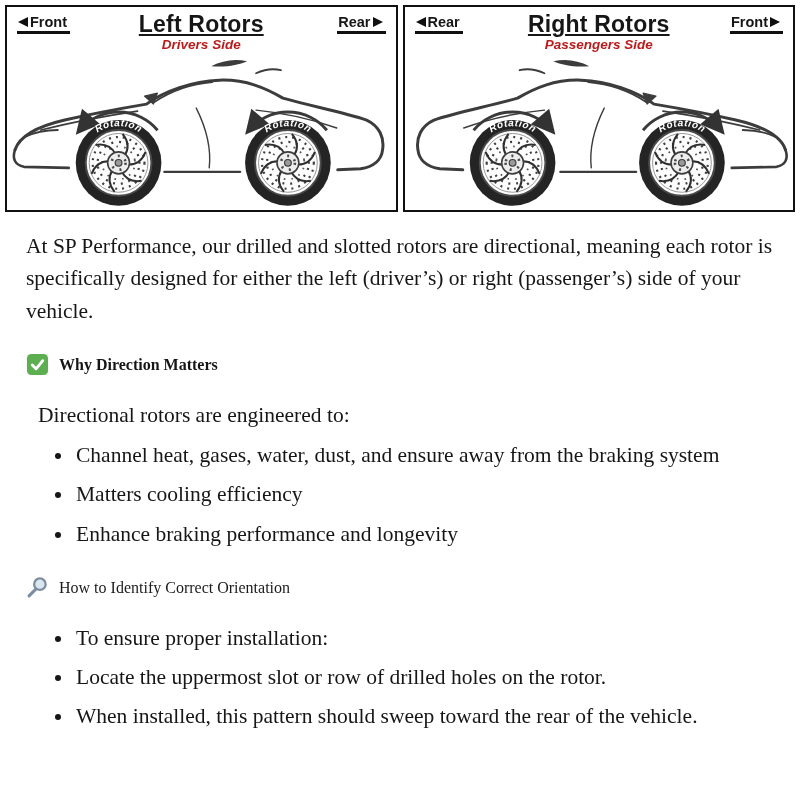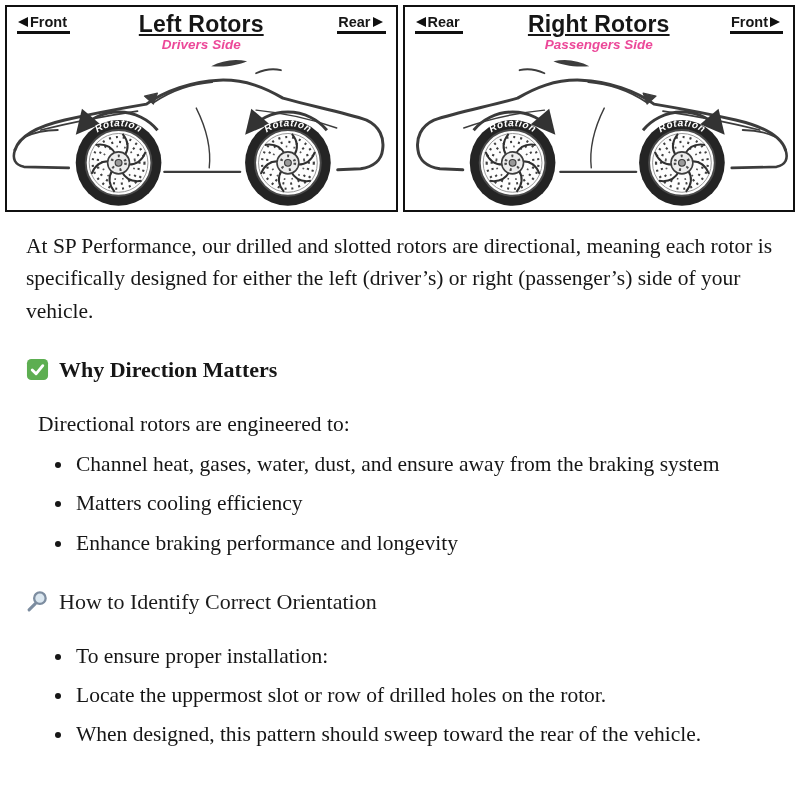--- a/index.html
+++ b/index.html
@@ -39,32 +39,32 @@
     font-weight: 700;
     font-size: 14.5px;
     text-align: center;
   }
   .corner.left  { left: 10px; }
   .corner.right { right: 10px; }
   .tri { width: 0; height: 0; display: inline-block; }
   .tri-l { border-top: 5px solid transparent; border-bottom: 5px solid transparent; border-right: 10px solid #101010; }
   .tri-r { border-top: 5px solid transparent; border-bottom: 5px solid transparent; border-left: 10px solid #101010; }
   .panel-title { text-align: center; font-size: 23px; font-weight: 800; padding-top: 4px; letter-spacing: .2px; text-decoration: underline; }
-  .panel-sub   { text-align: center; font-size: 13.5px; font-weight: 700; font-style: italic; margin-top: -1px; color: #ec4899; }
+  .panel-sub   { text-align: center; font-size: 13.5px; font-weight: 700; font-style: italic; margin-top: -1px; color: #b91c1c; }
   svg.car { display: block; width: 100%; height: 158px; }
   .rot { font: italic 700 10px "Liberation Sans", sans-serif; fill: #ffffff; letter-spacing: .6px; }
 
   
   .content { padding: 18px 26px 14px 26px; font-size: 21.5px; line-height: 1.5; }
   .intro { margin: 0 0 26px 0; }
   h2.sec {
     display: flex;
     align-items: center;
     gap: 10px;
-    font-size: 22px;
+    font-size: 16px;
     margin: 26px 0 22px 0;
     font-weight: 700;
   }
   h2.sec.light { font-weight: 400; color: #1b1b1b; }
   .lead { margin: 0 0 8px 12px; }
   ul.blist { margin: 8px 0 26px 0; padding-left: 48px; }
   ul.blist li { margin: 7px 0; padding-left: 2px; }
   .icon-wrap { display: inline-flex; flex: 0 0 auto; }
 </style>
 </head>
@@ -200,17 +200,17 @@
           <circle cx="14.5" cy="8.5" r="6" fill="#dbe7f0" stroke="#7d8da0" stroke-width="2.4"></circle>
           <line x1="10" y1="14" x2="3.2" y2="20.8" stroke="#7d8da0" stroke-width="3.2" stroke-linecap="round"></line>
         </svg>
       </span>
       <span>How to Identify Correct Orientation</span>
     </h2>
 
     <ul class="blist">
       <li>To ensure proper installation:</li>
       <li>Locate the uppermost slot or row of drilled holes on the rotor.</li>
-      <li>When designed, this pattern should sweep toward the rear of the vehicle.</li>
+      <li>When installed, this pattern should sweep toward the rear of the vehicle.</li>
     </ul>
 
   </main>
 </div>
 
 </body></html>

